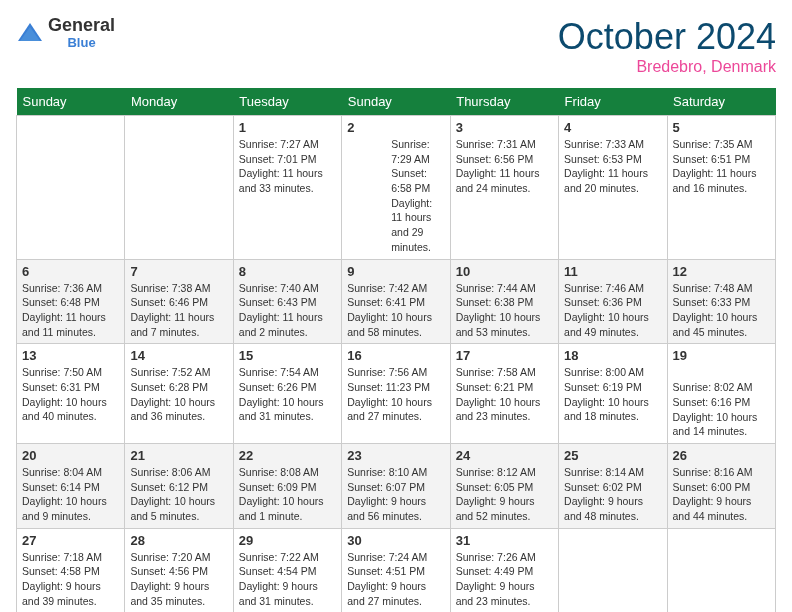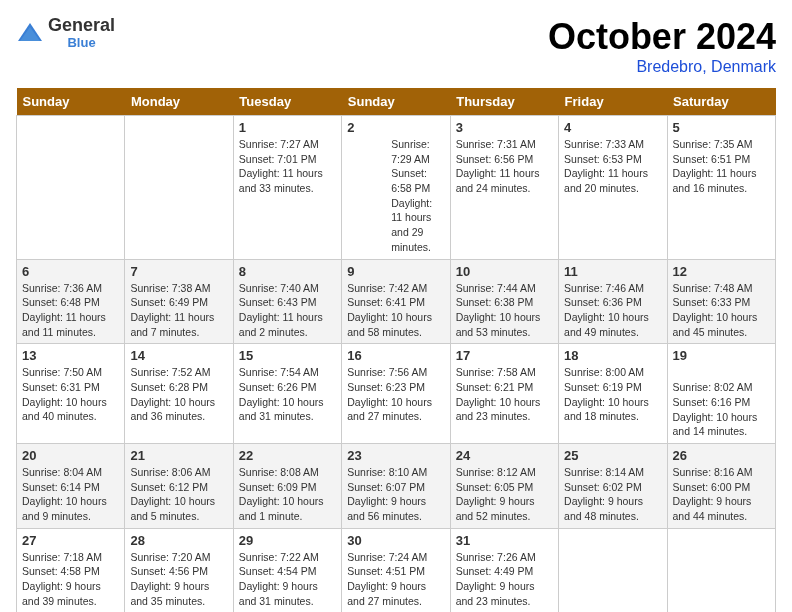--- a/index.html
+++ b/index.html
@@ -39,39 +39,39 @@
     .logo-icon {
       width: 28px;
       height: 28px;
       margin-right: 4px;
     }
     .title-block {
       text-align: right;
     }
     .month-title {
       font-size: 36px;
-      font-weight: bold;
-      color: #000000;
+      font-weight: normal;
+      color: #0c4a6e;
     }
     .location {
       font-size: 16px;
-      color: #1d4ed8;
+      color: #ec4899;
     }
     table {
       width: 100%;
       border-collapse: collapse;
       font-size: 11px;
     }
     thead tr th {
-      background-color: #a16207;
+      background-color: #15803d;
       color: white;
       text-align: left;
       padding: 6px 6px;
       font-size: 13px;
-      font-weight: bold;
+      font-weight: normal;
     }
     tbody tr td {
       border: 1px solid #ccc;
       vertical-align: top;
       padding: 4px 5px;
       min-height: 80px;
       width: 14.28%;
     }
     .day-num {
       font-size: 13px;
@@ -174,21 +174,21 @@
         <td>
           <span class="day-num">6</span>
           <div class="day-detail" style="white-space: pre-line;">Sunrise: 7:36 AM
 Sunset: 6:48 PM
 Daylight: 11 hours
 and 11 minutes.</div>
         </td>
         <td>
           <span class="day-num">7</span>
           <div class="day-detail" style="white-space: pre-line;">Sunrise: 7:38 AM
-Sunset: 6:49 PM
+Sunset: 6:46 PM
 Daylight: 11 hours
 and 7 minutes.</div>
         </td>
         <td>
           <span class="day-num">8</span>
           <div class="day-detail" style="white-space: pre-line;">Sunrise: 7:40 AM
 Sunset: 6:43 PM
 Daylight: 11 hours
 and 2 minutes.</div>
         </td>
@@ -239,21 +239,21 @@
         <td>
           <span class="day-num">15</span>
           <div class="day-detail" style="white-space: pre-line;">Sunrise: 7:54 AM
 Sunset: 6:26 PM
 Daylight: 10 hours
 and 31 minutes.</div>
         </td>
         <td>
           <span class="day-num">16</span>
           <div class="day-detail" style="white-space: pre-line;">Sunrise: 7:56 AM
-Sunset: 6:23 PM
+Sunset: 11:23 PM
 Daylight: 10 hours
 and 27 minutes.</div>
         </td>
         <td>
           <span class="day-num">17</span>
           <div class="day-detail" style="white-space: pre-line;">Sunrise: 7:58 AM
 Sunset: 6:21 PM
 Daylight: 10 hours
 and 23 minutes.</div>
         </td>

